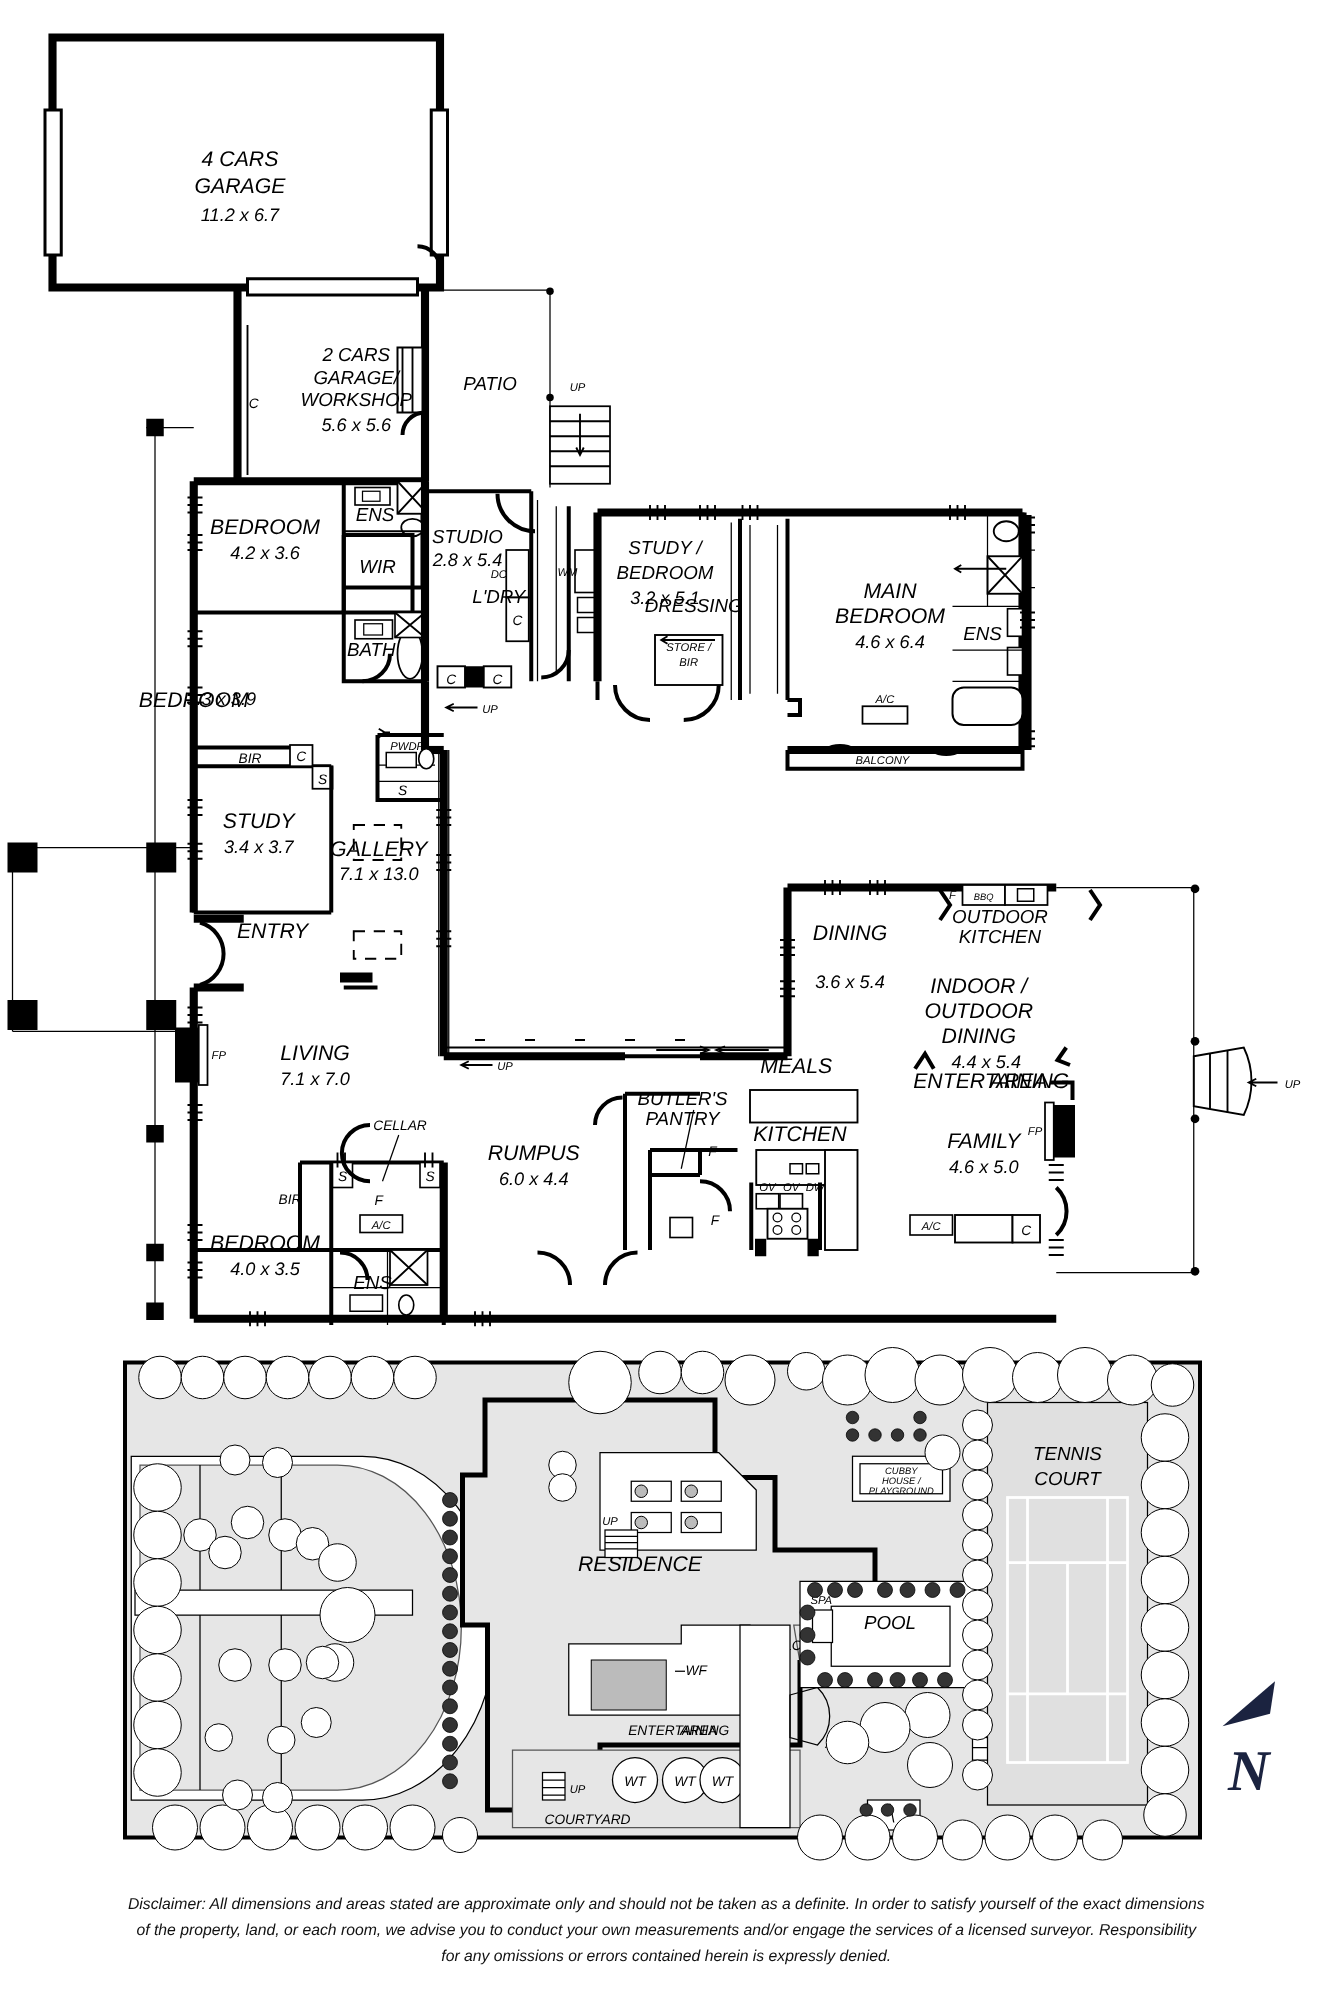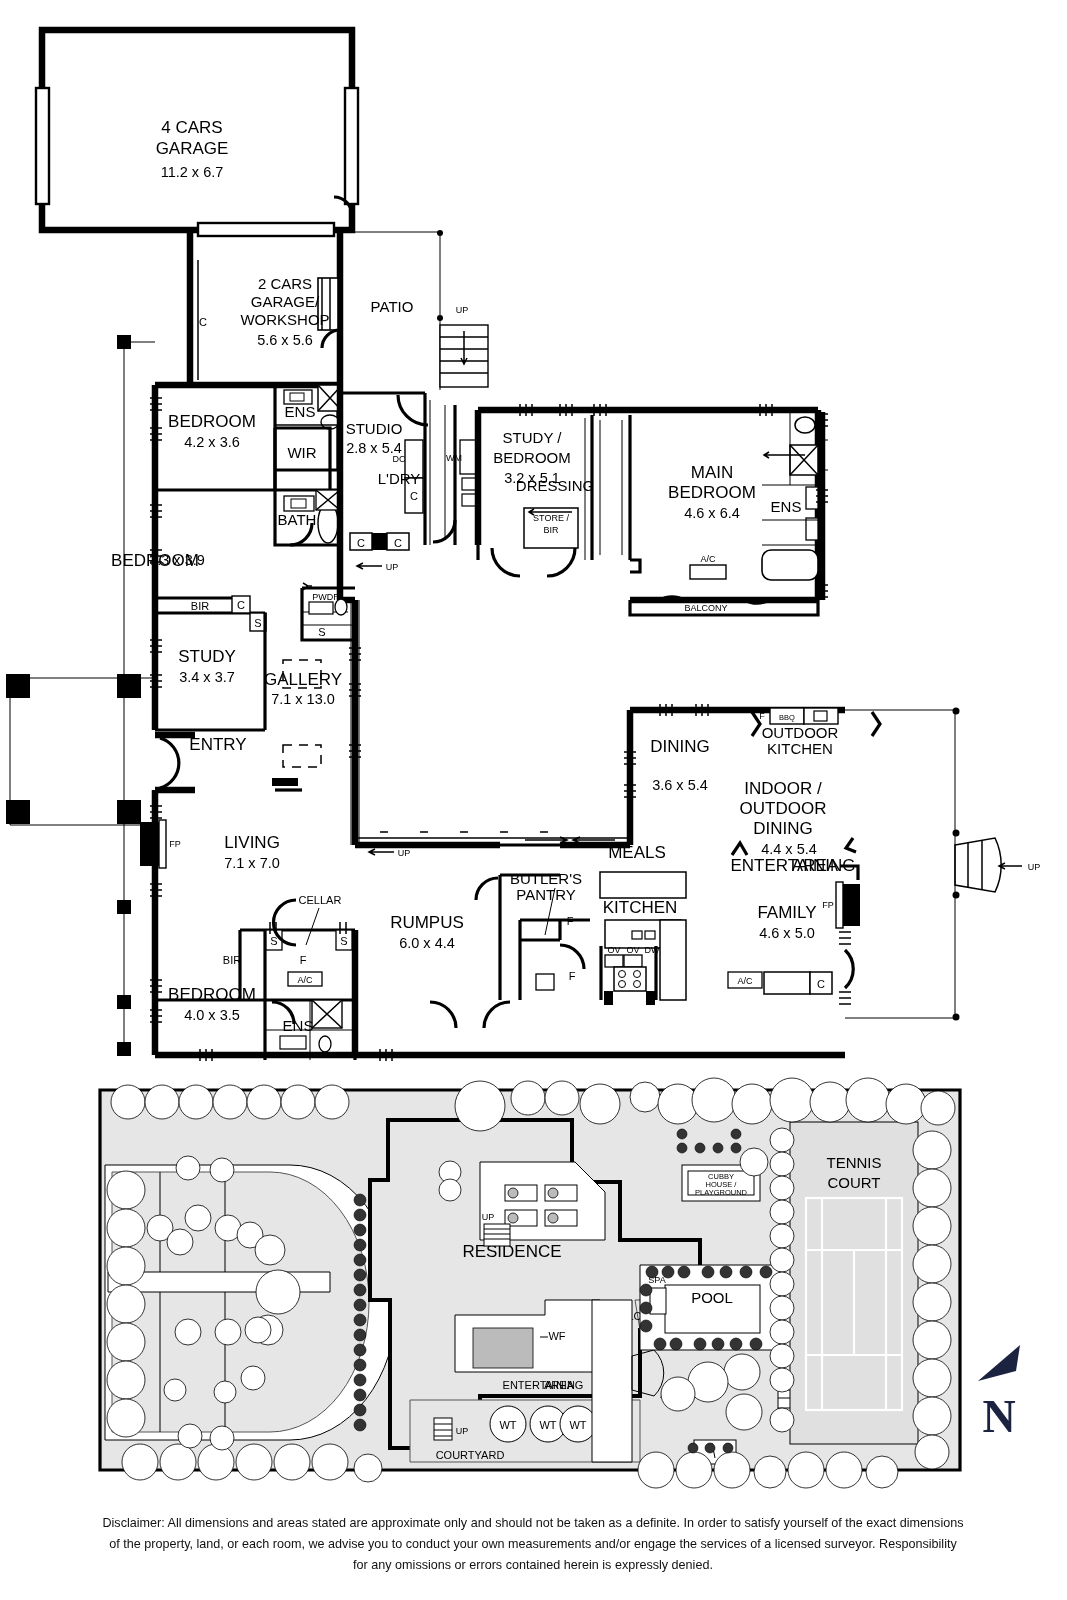--- a/index.html
+++ b/index.html
@@ -1,18 +1,18 @@
 <!DOCTYPE html>
 <html><head>
 <meta charset="utf-8">
 <style>
   html,body{margin:0;padding:0;background:#fff;}
   body{width:1067px;height:1600px;position:relative;
        font-family:"Liberation Sans",sans-serif;color:#000;overflow:hidden;}
-  #stage{position:absolute;left:0;top:0;width:1067px;height:1600px;}
+  #stage{position:absolute;left:0;top:0;width:1067px;height:1600px;font-style:italic;}
   svg{display:block;}
   .lbl{font-family:"Liberation Sans",sans-serif;fill:#000;text-anchor:middle;}
   .rm{font-size:17px;}
   .rmS{font-size:15px;}
   .dim{font-size:14.5px;}
   .sm{font-size:11px;}
   .xs{font-size:9px;}
   .xxs{font-size:7.5px;}
   .vert{writing-mode:vertical-rl;}
   .disc{font-size:12.6px;text-anchor:middle;fill:#111;}

